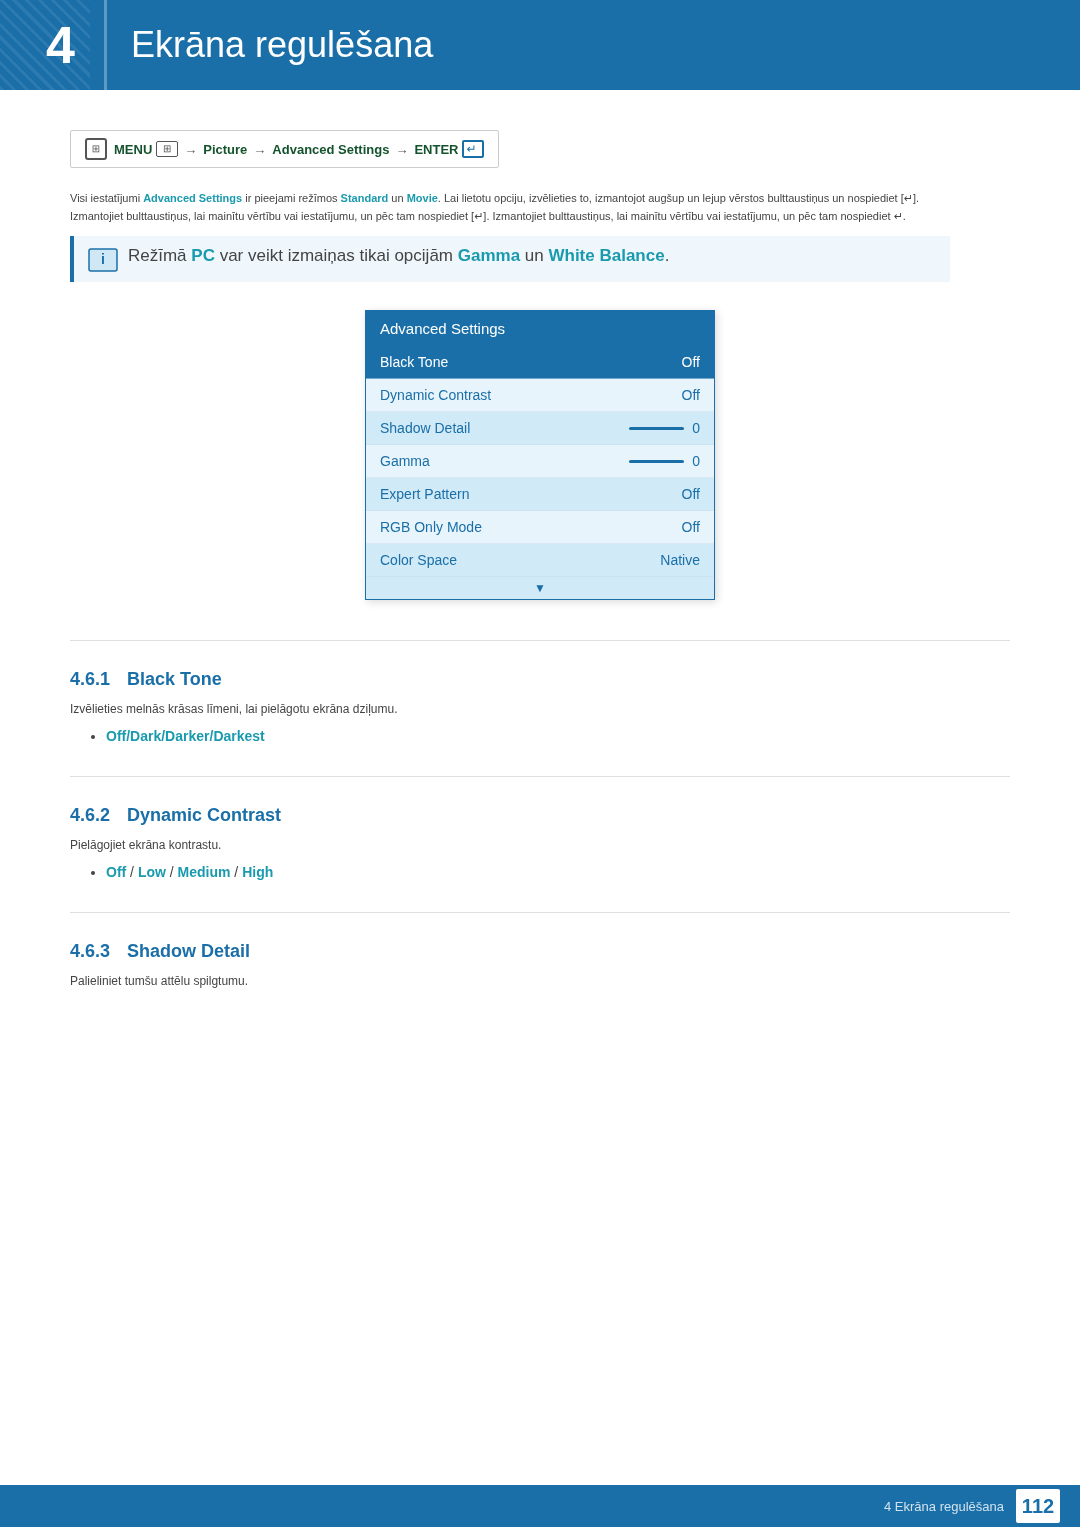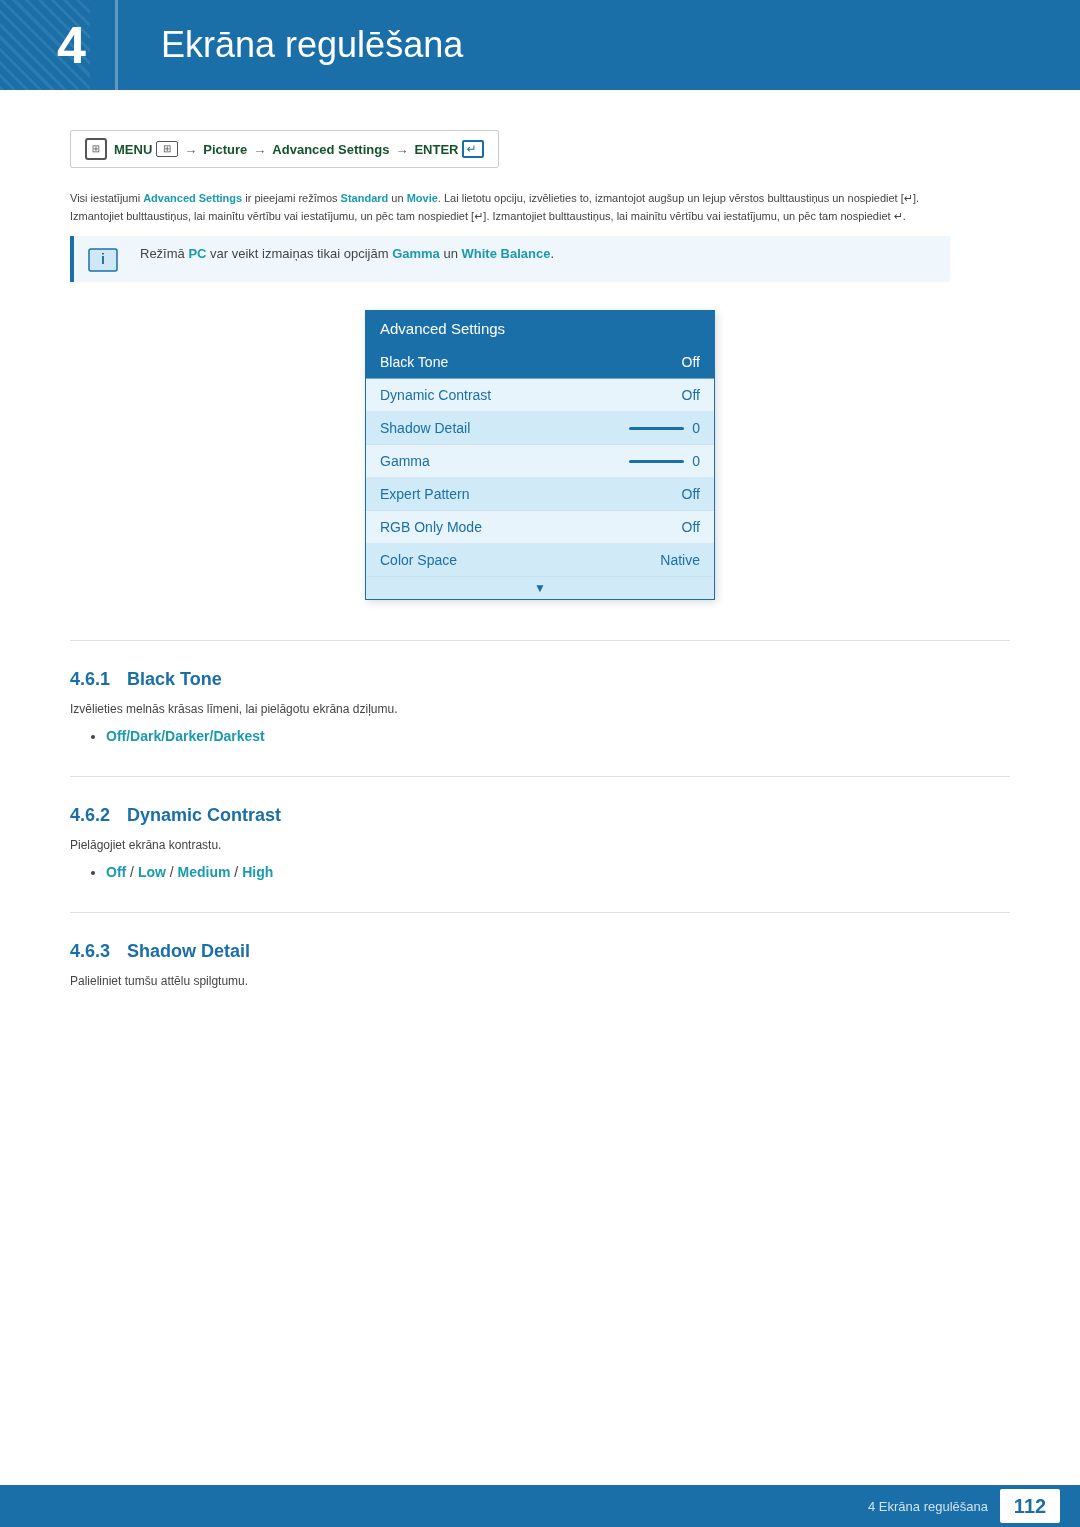--- a/index.html
+++ b/index.html
@@ -14,22 +14,21 @@
     }
 
     
     .header-bar {
       background: #1a6fa8;
       width: 100%;
       height: 90px;
       position: relative;
       display: flex;
       align-items: center;
-      padding-left: 28px;
-      gap: 19px;
+      padding-left: 17px;
     }
     .chapter-number-box {
       background: #1a6fa8;
       width: 90px;
       height: 90px;
       display: flex;
       align-items: center;
       justify-content: center;
       font-size: 52px;
       color: #fff;
@@ -150,23 +149,22 @@
       max-width: 880px;
     }
     .note-icon {
       width: 30px;
       height: 24px;
       margin-right: 10px;
       flex-shrink: 0;
       margin-top: 2px;
     }
     .note-text {
-      font-size: 13px;
+      font-size: 17px;
       color: #444;
-      margin-left: 12px;
     }
     .note-text .bold-cyan { color: #1a9aae; font-weight: bold; }
 
     
     .ui-box-wrapper {
       display: flex;
       justify-content: center;
       margin-bottom: 40px;
     }
     .ui-box {
@@ -272,21 +270,21 @@
     .footer-text {
       color: rgba(255,255,255,0.8);
       font-size: 13px;
       margin-right: 12px;
     }
     .footer-page-badge {
       background: #fff;
       color: #1a6fa8;
       font-size: 20px;
       font-weight: bold;
-      width: 60px;
+      width: 44px;
       height: 34px;
       display: flex;
       align-items: center;
       justify-content: center;
       border-radius: 2px;
     }
 
     .divider-line {
       border: none;
       border-top: 1px solid #e0e0e0;

